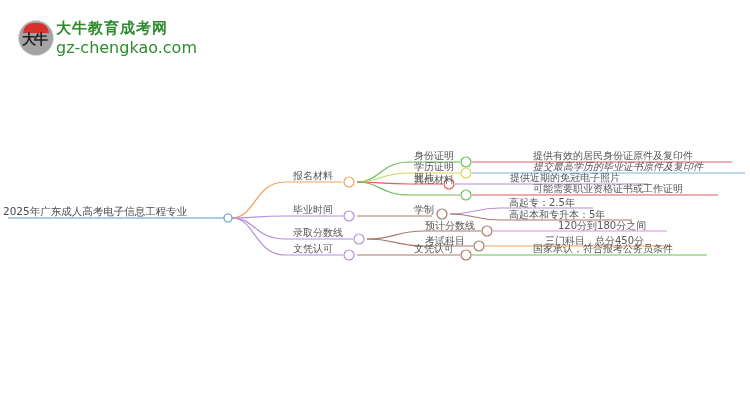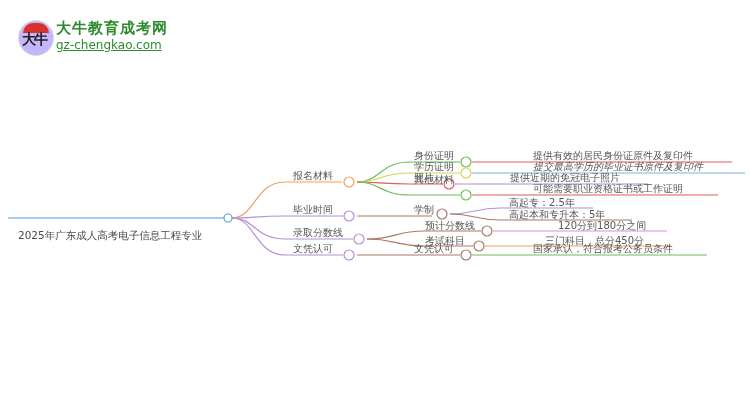--- a/index.html
+++ b/index.html
@@ -1,27 +1,27 @@
 <!DOCTYPE html>
 <html><head>
 <meta charset="utf-8">
 <style>
   html, body { margin: 0; padding: 0; background: #ffffff; }
   body { width: 750px; height: 410px; position: relative; overflow: hidden;
          font-family: "DejaVu Sans", "Liberation Sans", sans-serif; }
   .logo { position: absolute; left: 18px; top: 18px; width: 160px; height: 40px; }
   .logo-badge { position: absolute; left: 0; top: 2px; width: 34px; height: 34px; border-radius: 50%;
-                background: #c4b5fd; border: 1px solid #ddd; }
+                background: #a3a3a3; border: 1px solid #ddd; }
   .logo-badge .cap { position: absolute; left: 4px; top: 2px; width: 26px; height: 10px;
                      background: #d9322b; border-radius: 13px 13px 0 0; }
   .logo-badge .glyph { position: absolute; left: 3px; top: 10px; font-size: 14px; font-weight: bold;
                        color: #222; font-family: "DejaVu Serif", serif; letter-spacing: -2px; }
   .logo-title { position: absolute; left: 38px; top: 1px; font-size: 15px; font-weight: bold; color: #2e8b2e;
                 letter-spacing: 1px; white-space: nowrap; }
-  .logo-url { position: absolute; left: 38px; top: 20px; font-size: 12px; color: #2e8b2e; white-space: nowrap; text-decoration: underline; }
+  .logo-url { position: absolute; left: 38px; top: 20px; font-size: 16px; color: #2e8b2e; white-space: nowrap; }
   svg.map { position: absolute; left: 0; top: 0; }
   .lbl { position: absolute; font-size: 10px; color: #555; white-space: nowrap; line-height: 12px; }
   .root-lbl { font-size: 10.5px; color: #4a4a4a; }
 </style>
 </head>
 <body>
 
 <div class="logo">
   <div class="logo-badge">
     <div class="cap"></div>
@@ -72,21 +72,21 @@
     <circle cx="466" cy="173" r="5" stroke="#d4d45a"></circle>
     <circle cx="449" cy="184" r="5" stroke="#e05a5a"></circle>
     <circle cx="466" cy="195" r="5" stroke="#6bbf59"></circle>
     <circle cx="442" cy="214" r="5" stroke="#a9796a"></circle>
     <circle cx="487" cy="231" r="5" stroke="#a9796a"></circle>
     <circle cx="479" cy="246" r="5" stroke="#a9796a"></circle>
     <circle cx="466" cy="255" r="5" stroke="#a9796a"></circle>
   </g>
 </svg>
 
-<div class="lbl root-lbl" style="left:18px; top:205px;margin-top:24px;">2025年广东成人高考电子信息工程专业</div>
+<div class="lbl root-lbl" style="left:3px; top:205px;">2025年广东成人高考电子信息工程专业</div>
 
 <div class="lbl" style="left:293px; top:170px;">报名材料</div>
 <div class="lbl" style="left:293px; top:204px;text-align:center;">毕业时间</div>
 <div class="lbl" style="left:293px; top:227px;">录取分数线</div>
 <div class="lbl" style="left:293px; top:243px;">文凭认可</div>
 
 <div class="lbl" style="left:414px; top:150px;">身份证明</div>
 <div class="lbl" style="left:414px; top:161px;">学历证明</div>
 <div class="lbl" style="left:414px; top:172px;">照片</div>
 <div class="lbl" style="left:414px; top:174px;">其他材料</div>

